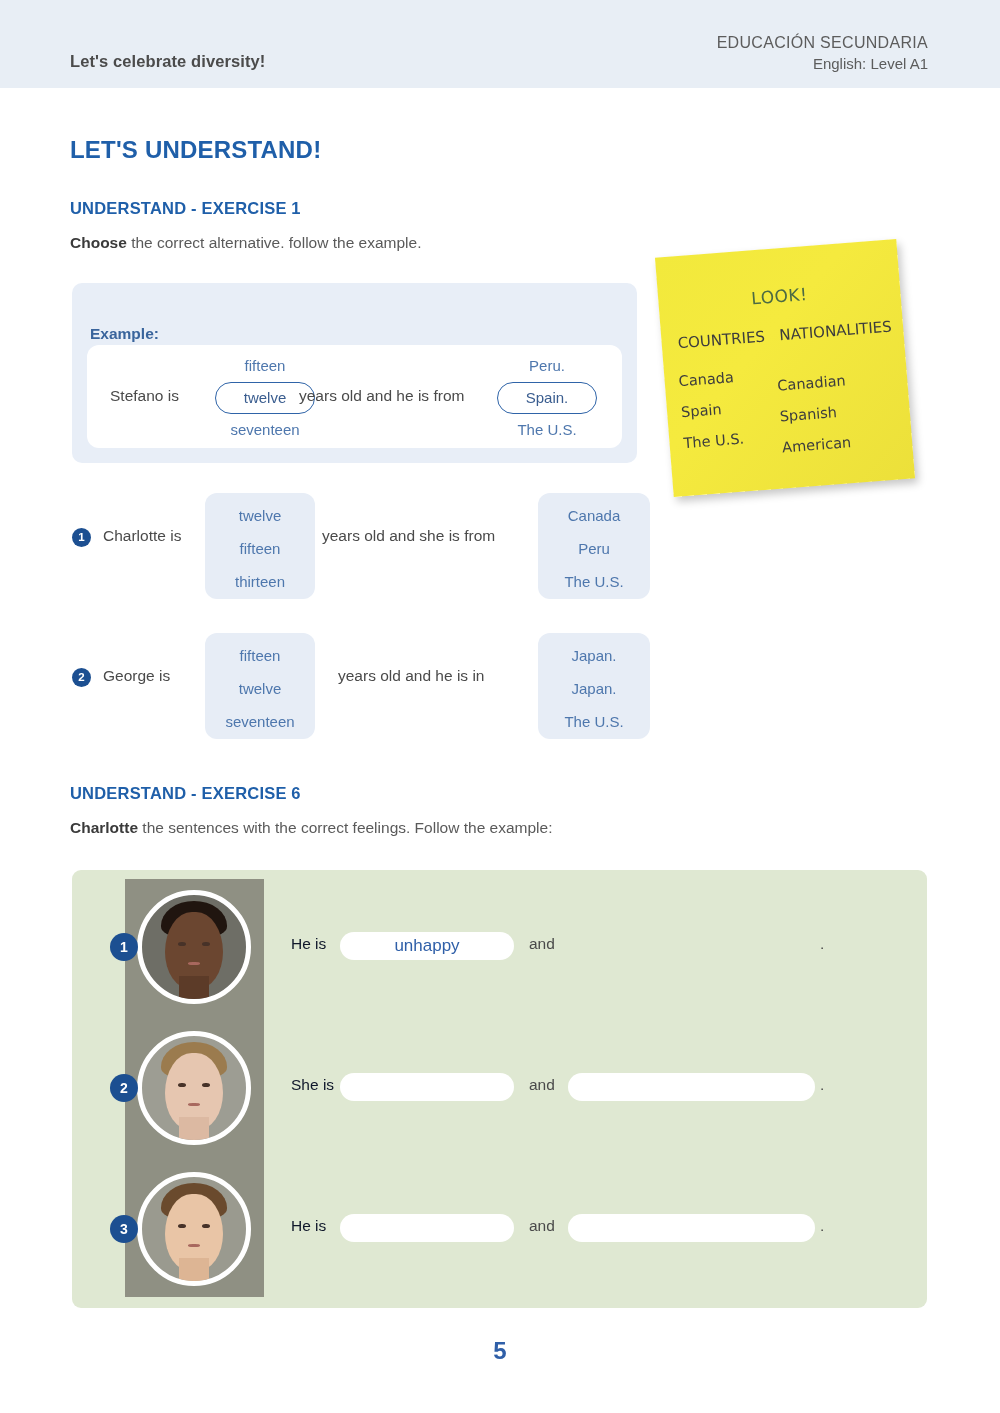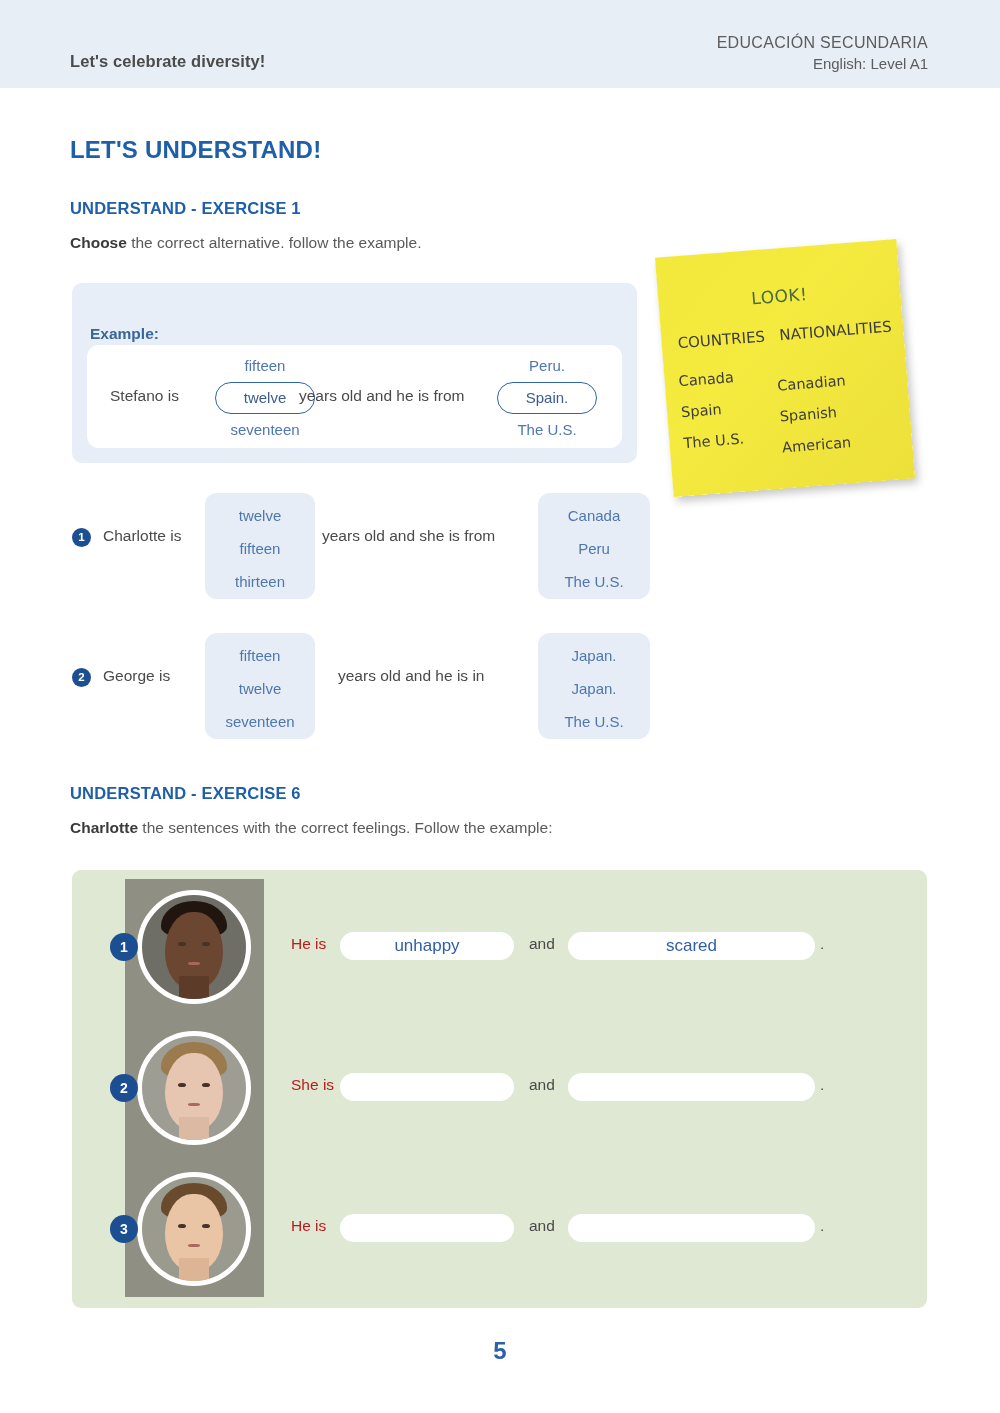--- a/index.html
+++ b/index.html
@@ -339,21 +339,21 @@
     font-size: 14px;
     font-weight: bold;
     text-align: center;
     line-height: 28px;
     z-index: 5;
   }
   .row-subject {
     position: absolute;
     left: 291px; top: 47px;
     font-size: 15.5px;
-    color: #b91c1c;
+    color: #0f172a;
   }
   .row-and {
     position: absolute;
     left: 529px; top: 47px;
     font-size: 15.5px;
     color: #4a4a4a;
   }
   .row-period {
     position: absolute;
     left: 820px; top: 47px;
@@ -480,21 +480,20 @@
       <div class="face-neck"></div>
       <div class="eye l"></div>
       <div class="eye r"></div>
       <div class="mouth"></div>
     </div>
   </div>
   <div class="row-badge">1</div>
   <span class="row-subject">He is</span>
   <div class="blank blank-1">unhappy</div>
   <span class="row-and">and</span>
-  <div class="blank blank-2">scared</div>
   <span class="row-period">.</span>
 </div>
 
 <div class="feel-row" id="row2">
   <div class="avatar" id="avatar2">
     <div class="face">
       <div class="face-hair"></div>
       <div class="face-skin"></div>
       <div class="face-neck"></div>
       <div class="eye l"></div>

